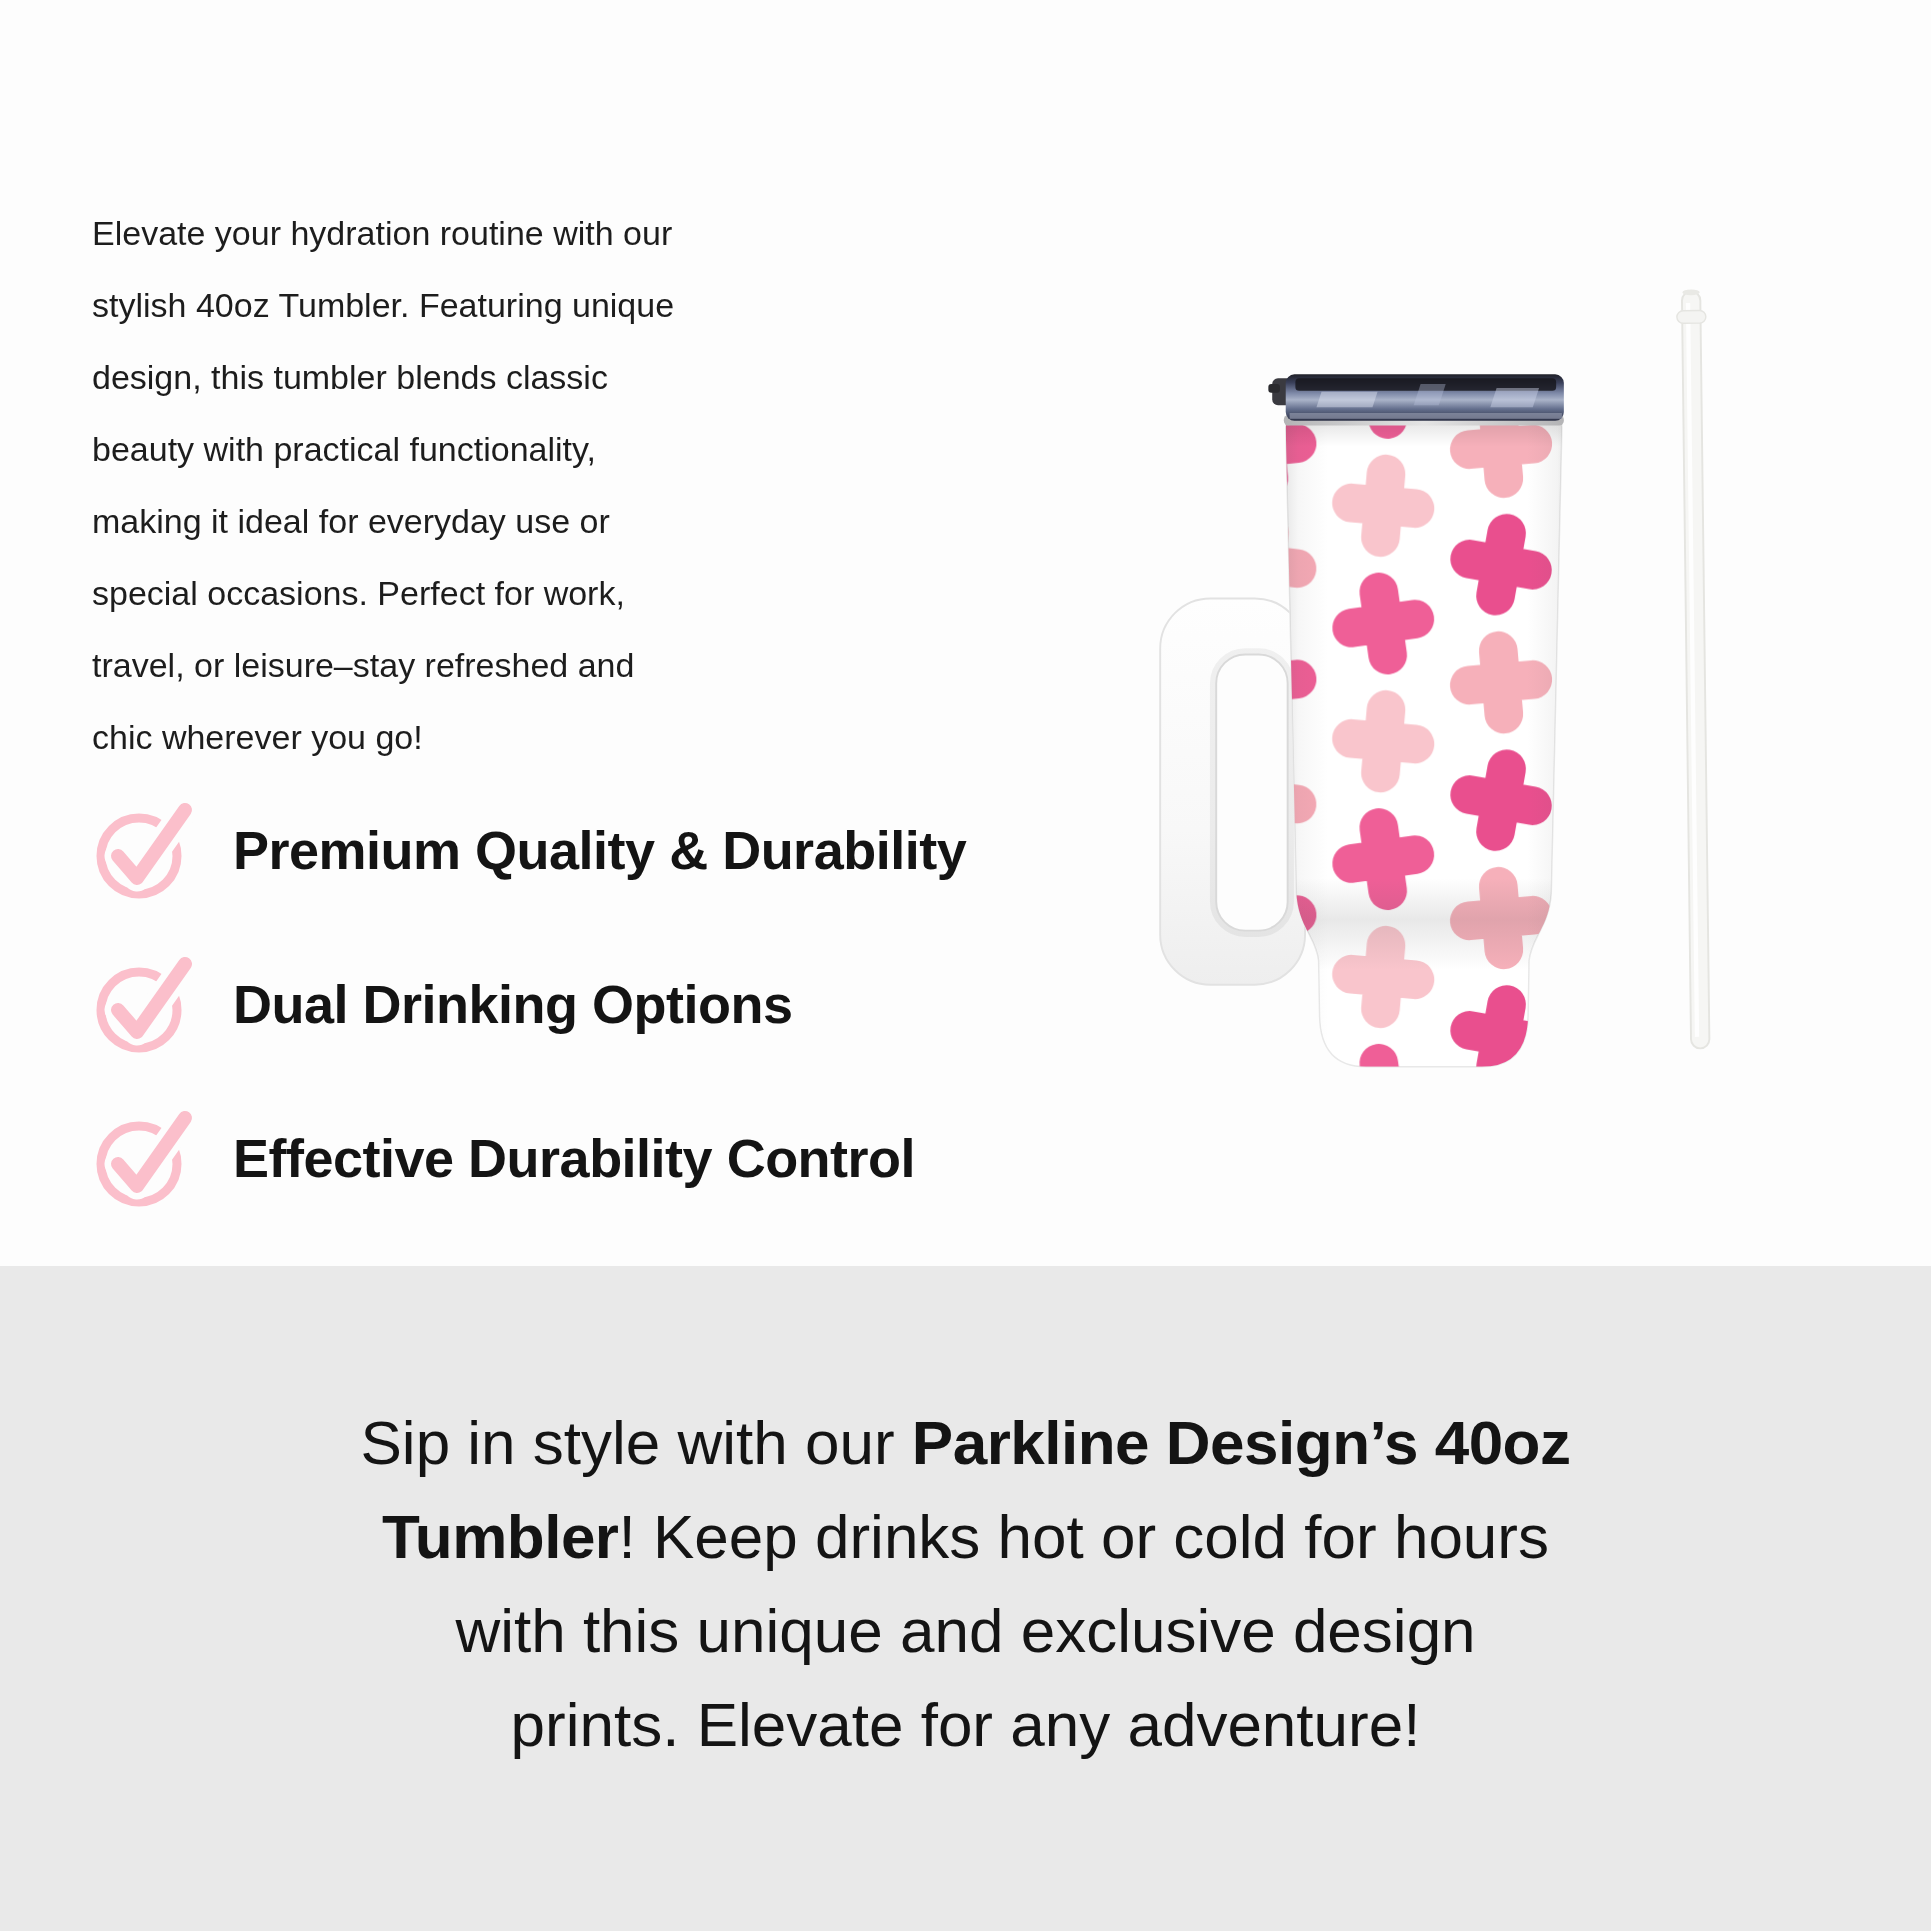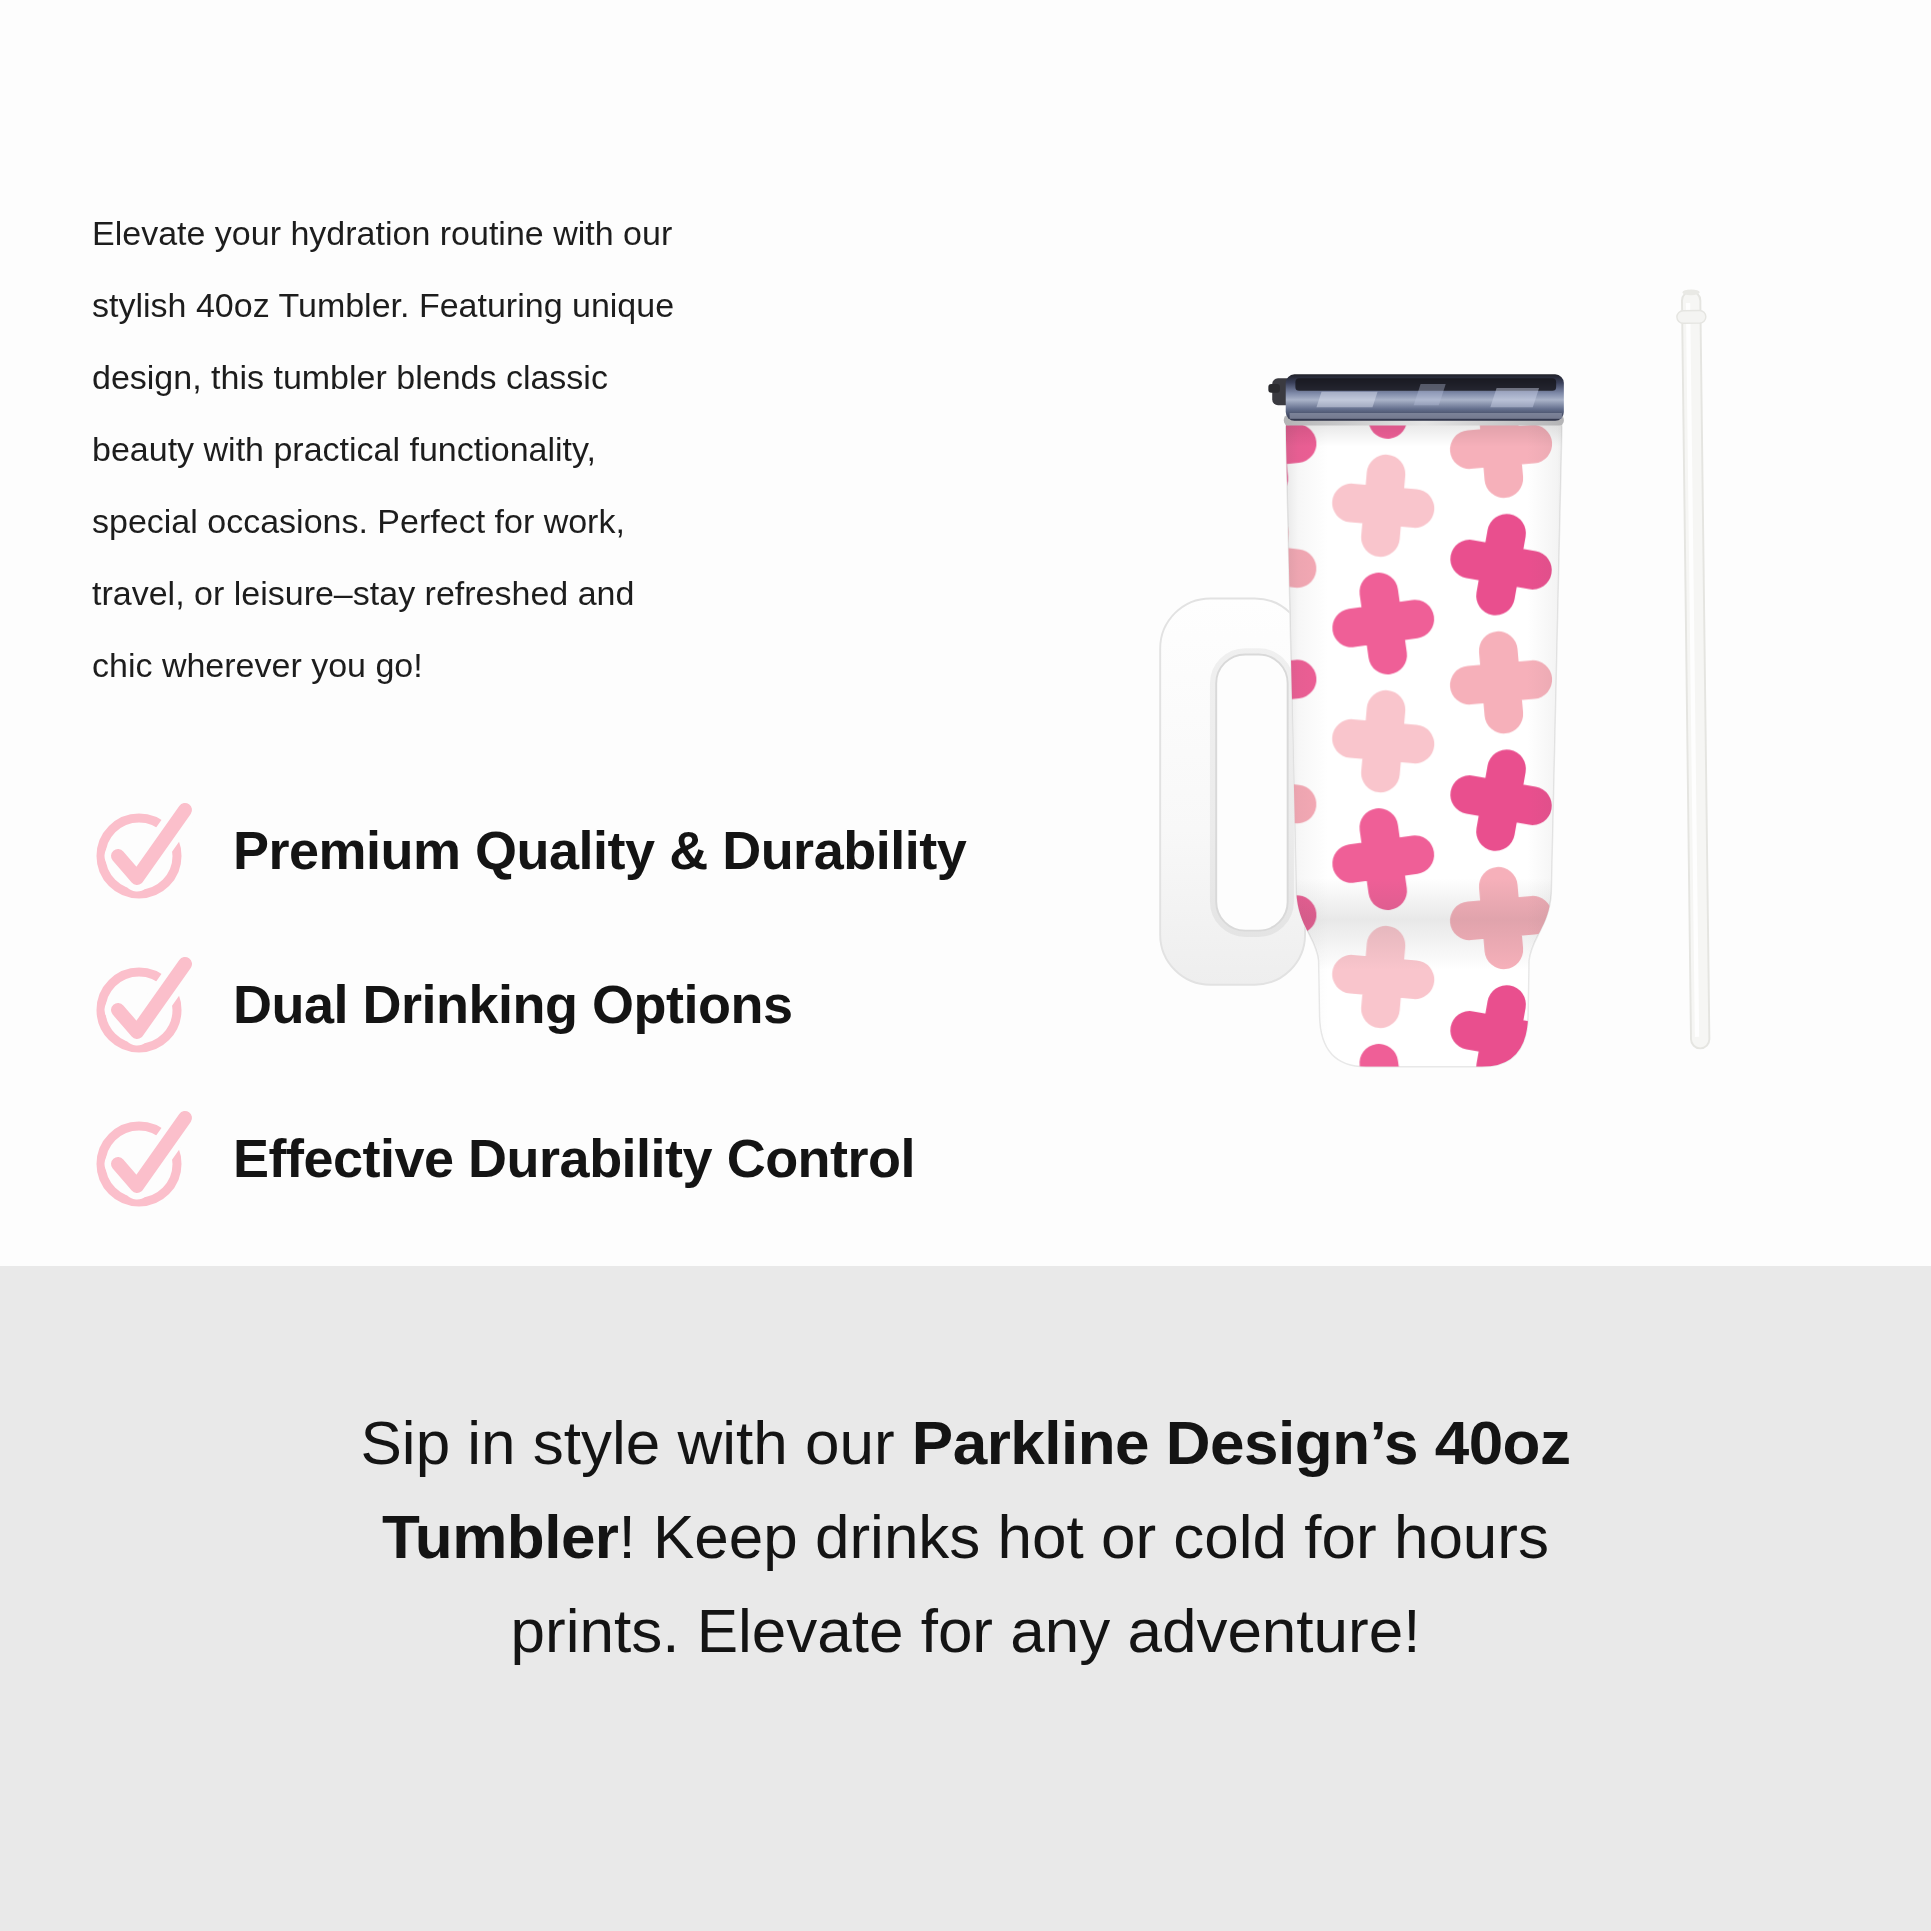--- a/index.html
+++ b/index.html
@@ -47,20 +47,21 @@
 </head>
 <body>
 
 <div class="canvas">
 
   <div class="description">
     <div class="desc-line">Elevate your hydration routine with our</div>
     <div class="desc-line">stylish 40oz Tumbler. Featuring unique</div>
     <div class="desc-line">design, this tumbler blends classic</div>
     <div class="desc-line">beauty with practical functionality,</div>
+    <div class="desc-line">making it ideal for everyday use or</div>
     <div class="desc-line">special occasions. Perfect for work,</div>
     <div class="desc-line">travel, or leisure–stay refreshed and</div>
     <div class="desc-line">chic wherever you go!</div>
   </div>
 
   <div class="features">
 
     <div class="feature">
       <span class="check-wrap">
         <svg viewBox="0 0 104 104" aria-hidden="true">
@@ -191,18 +192,19 @@
         <rect x="390" y="118" width="26" height="22" fill="#b9c2dc" opacity="0.8"></rect>
       </g>
       <rect x="216" y="148" width="282" height="6" fill="#8e94a8" opacity="0.7"></rect>
     </g>
   </svg>
 
   <div class="footer-panel">
     <div class="footer-text">
       <div class="footer-line"><span>Sip in style with our </span><span class="b">Parkline Design’s 40oz</span></div>
       <div class="footer-line"><span class="b">Tumbler</span><span>! Keep drinks hot or cold for hours</span></div>
+      <div class="footer-line"><span>with this unique and exclusive design</span></div>
       <div class="footer-line"><span>prints. Elevate for any adventure!</span></div>
     </div>
   </div>
 
 </div>
 
 
 </body></html>

